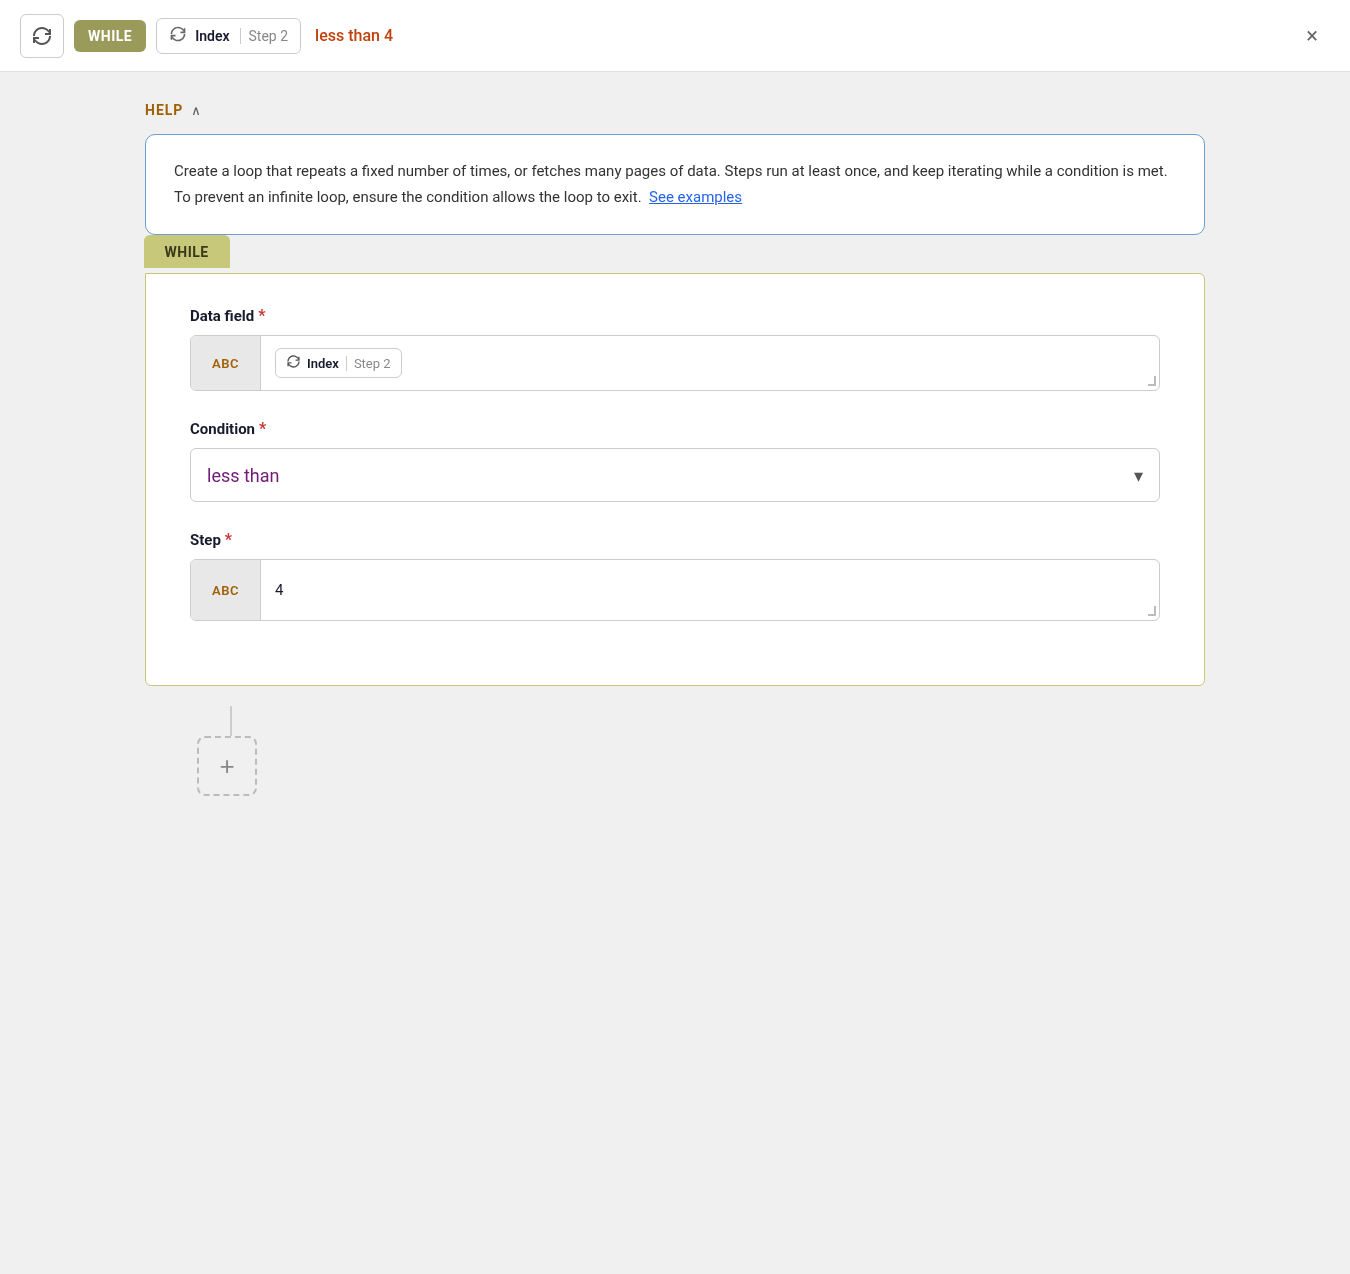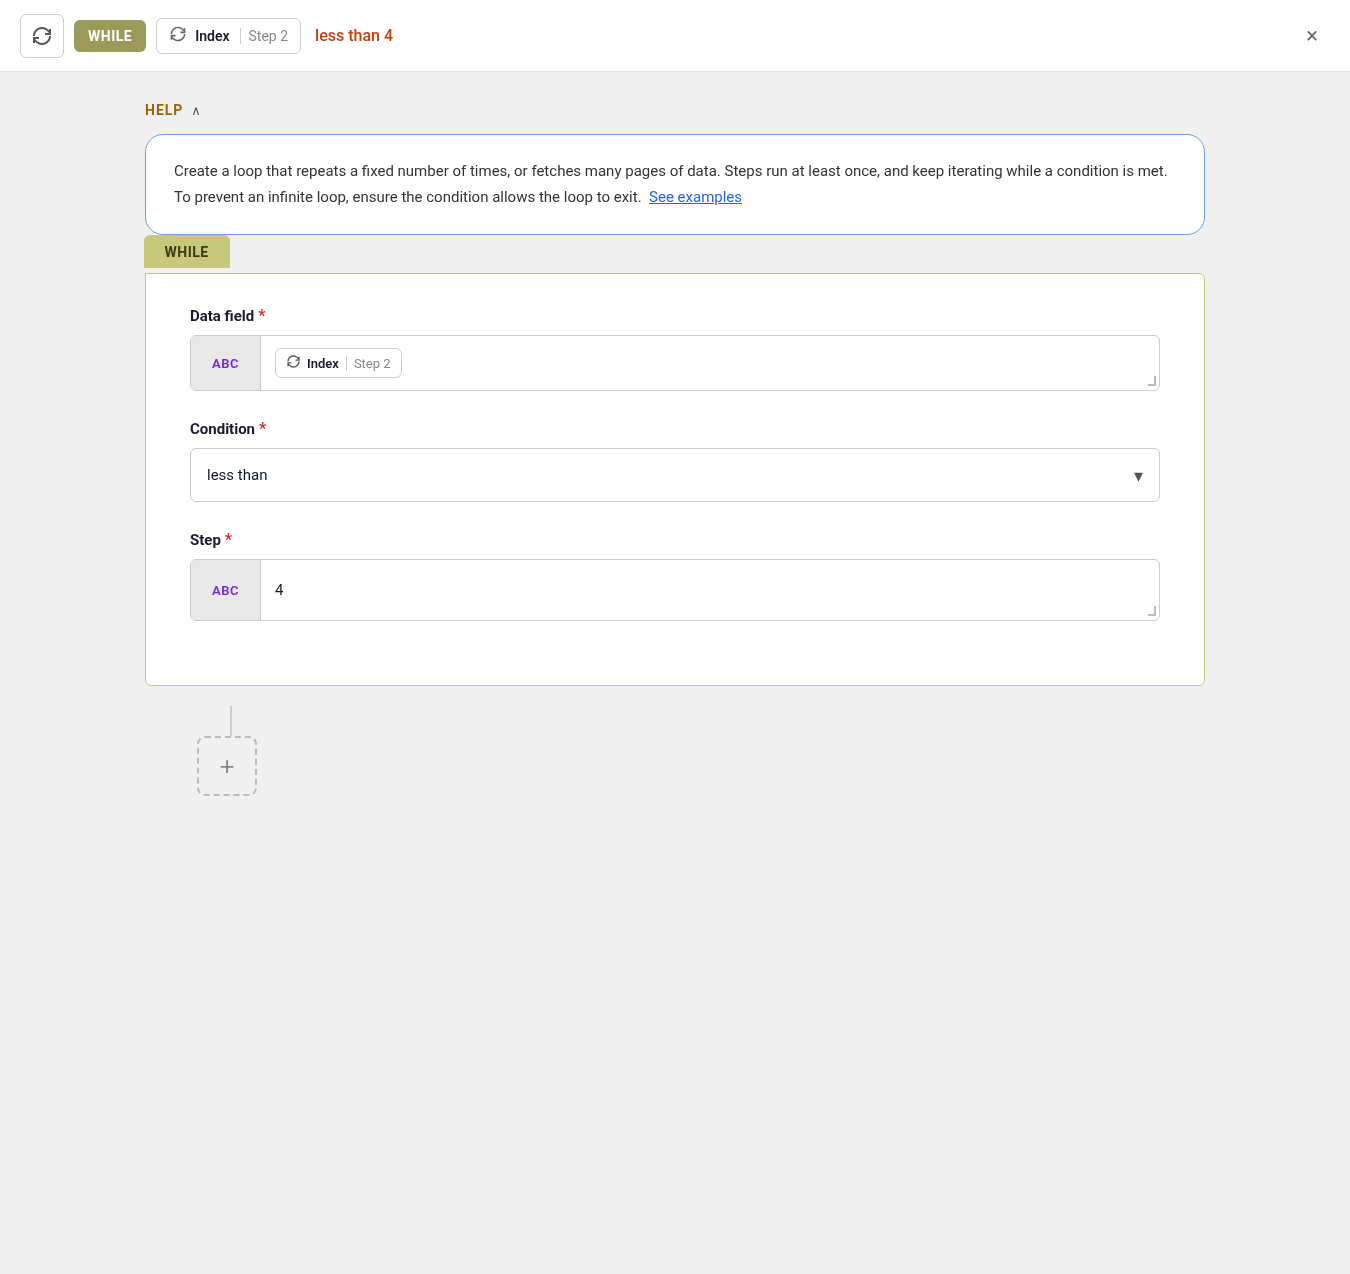--- a/index.html
+++ b/index.html
@@ -119,21 +119,21 @@
       text-transform: uppercase;
     }
 
     .help-chevron {
       font-size: 13px;
       color: #555;
     }
 
     .help-box {
       border: 1.5px solid #6a9fd8;
-      border-radius: 18px;
+      border-radius: 10px;
       background: #fff;
       padding: 24px 28px;
       margin-bottom: 16px;
     }
 
     .help-text {
       font-size: 15px;
       color: #333;
       line-height: 1.7;
     }
@@ -194,21 +194,21 @@
       border-radius: 6px;
       display: flex;
       align-items: stretch;
       overflow: hidden;
       min-height: 54px;
       resize: none;
     }
 
     .field-type-badge {
       background: #e8e8e8;
-      color: #6d28d9;
+      color: #a16207;
       font-size: 13px;
       font-weight: 600;
       padding: 0 14px;
       display: flex;
       align-items: center;
       justify-content: center;
       border-right: 1.5px solid #ccc;
       min-width: 70px;
       letter-spacing: 0.5px;
     }
@@ -277,22 +277,22 @@
       display: flex;
       align-items: center;
       min-height: 54px;
       background: #fff;
       padding: 0 16px;
       cursor: pointer;
     }
 
     .condition-value {
       flex: 1;
-      font-size: 15px;
-      color: #0f172a;
+      font-size: 18px;
+      color: #701a75;
     }
 
     .dropdown-arrow {
       font-size: 18px;
       color: #555;
     }
 
     
     .value-field-input {
       border: 1.5px solid #ccc;

